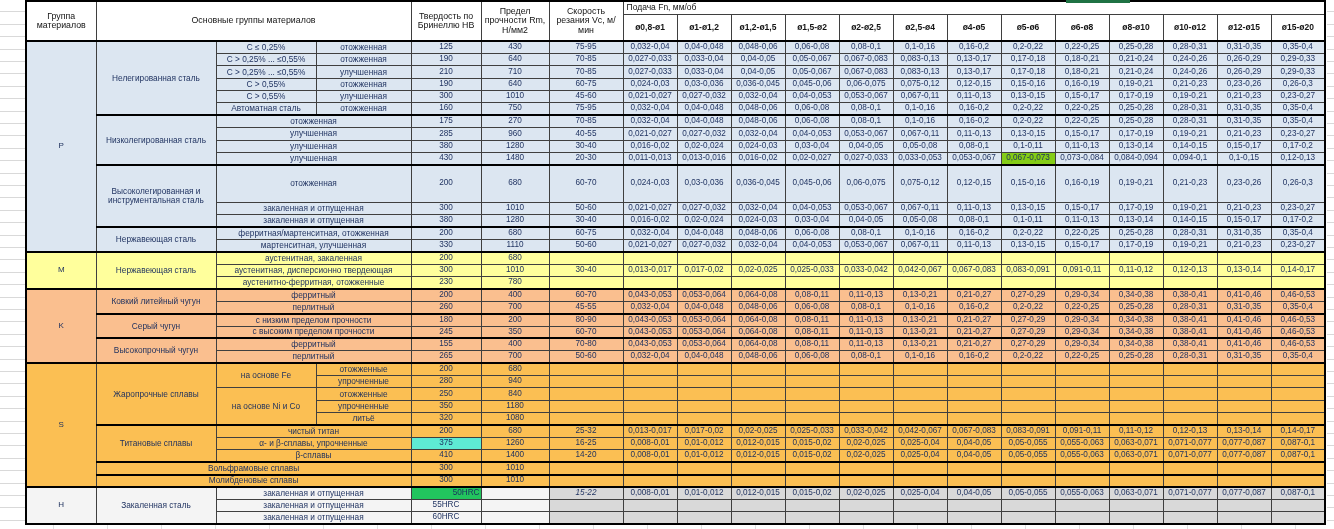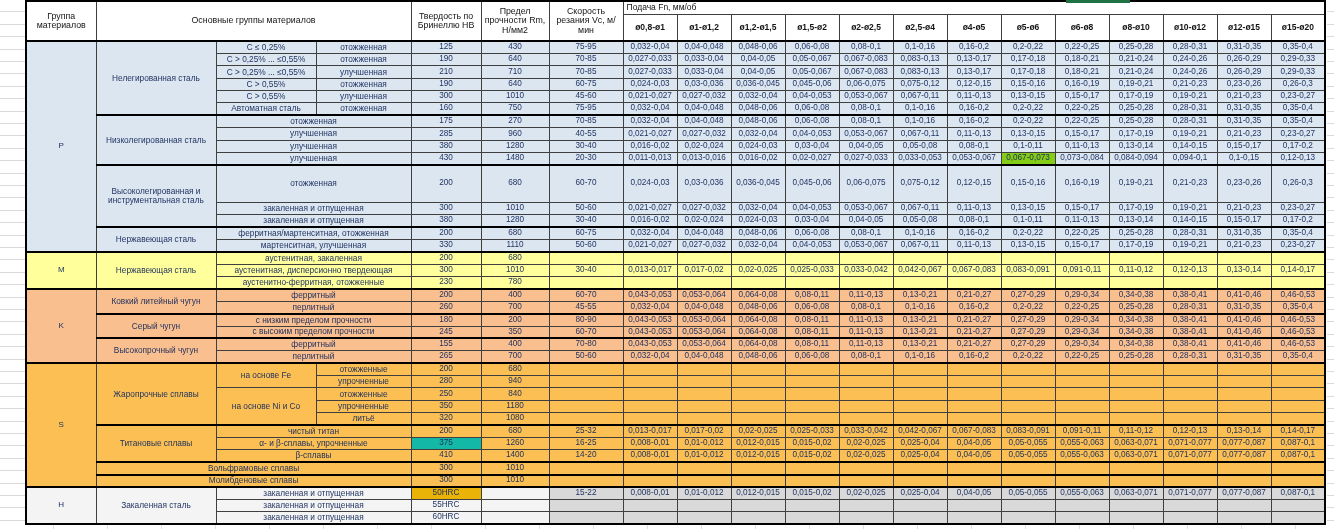--- a/index.html
+++ b/index.html
@@ -675,21 +675,21 @@
           <td class="feed-cell" style="background: rgb(251, 191, 83);">0,067-0,083</td>
           <td class="feed-cell" style="background: rgb(251, 191, 83);">0,083-0,091</td>
           <td class="feed-cell" style="background: rgb(251, 191, 83);">0,091-0,11</td>
           <td class="feed-cell" style="background: rgb(251, 191, 83);">0,11-0,12</td>
           <td class="feed-cell" style="background: rgb(251, 191, 83);">0,12-0,13</td>
           <td class="feed-cell" style="background: rgb(251, 191, 83);">0,13-0,14</td>
           <td class="feed-cell" style="background: rgb(251, 191, 83);">0,14-0,17</td>
         </tr>
         <tr class="" style="height: 12.4px;">
           <td class="treatment-cell" colspan="2" style="background: rgb(251, 191, 83);">α- и β-сплавы, упрочненные</td>
-          <td class="hardness-cell" style="background: #14b8a6;">375</td>
+          <td class="hardness-cell" style="background: #5eead4;">375</td>
           <td class="strength-cell" style="background: rgb(251, 191, 83);">1260</td>
           <td class="speed-cell" style="background: rgb(251, 191, 83);">16-25</td>
           <td class="feed-cell" style="background: rgb(251, 191, 83);">0,008-0,01</td>
           <td class="feed-cell" style="background: rgb(251, 191, 83);">0,01-0,012</td>
           <td class="feed-cell" style="background: rgb(251, 191, 83);">0,012-0,015</td>
           <td class="feed-cell" style="background: rgb(251, 191, 83);">0,015-0,02</td>
           <td class="feed-cell" style="background: rgb(251, 191, 83);">0,02-0,025</td>
           <td class="feed-cell" style="background: rgb(251, 191, 83);">0,025-0,04</td>
           <td class="feed-cell" style="background: rgb(251, 191, 83);">0,04-0,05</td>
           <td class="feed-cell" style="background: rgb(251, 191, 83);">0,05-0,055</td>
@@ -753,23 +753,23 @@
           <td class="feed-cell" style="background: rgb(251, 191, 83);"></td>
           <td class="feed-cell" style="background: rgb(251, 191, 83);"></td>
           <td class="feed-cell" style="background: rgb(251, 191, 83);"></td>
           <td class="feed-cell" style="background: rgb(251, 191, 83);"></td>
           <td class="feed-cell" style="background: rgb(251, 191, 83);"></td>
         </tr>
         <tr class="fam-start sec-start" style="height: 12.4px;">
           <td class="group-letter-cell" rowspan="3" style="background: rgb(244, 244, 244);">H</td>
           <td class="family-cell" rowspan="3" style="background: rgb(244, 244, 244);">Закаленная сталь</td>
           <td class="treatment-cell" colspan="2" style="background: rgb(244, 244, 244);">закаленная и отпущенная</td>
-          <td class="hardness-cell" style="background: #eab308;">50HRC</td>
+          <td class="hardness-cell" style="background: #22c55e; text-align: right;">50HRC</td>
           <td class="strength-cell" style="background: rgb(244, 244, 244);"></td>
-          <td class="speed-cell" style="background: rgb(217, 217, 217);">15-22</td>
+          <td class="speed-cell" style="background: rgb(217, 217, 217); font-style: italic;">15-22</td>
           <td class="feed-cell" style="background: rgb(217, 217, 217);">0,008-0,01</td>
           <td class="feed-cell" style="background: rgb(217, 217, 217);">0,01-0,012</td>
           <td class="feed-cell" style="background: rgb(217, 217, 217);">0,012-0,015</td>
           <td class="feed-cell" style="background: rgb(217, 217, 217);">0,015-0,02</td>
           <td class="feed-cell" style="background: rgb(217, 217, 217);">0,02-0,025</td>
           <td class="feed-cell" style="background: rgb(217, 217, 217);">0,025-0,04</td>
           <td class="feed-cell" style="background: rgb(217, 217, 217);">0,04-0,05</td>
           <td class="feed-cell" style="background: rgb(217, 217, 217);">0,05-0,055</td>
           <td class="feed-cell" style="background: rgb(217, 217, 217);">0,055-0,063</td>
           <td class="feed-cell" style="background: rgb(217, 217, 217);">0,063-0,071</td>

